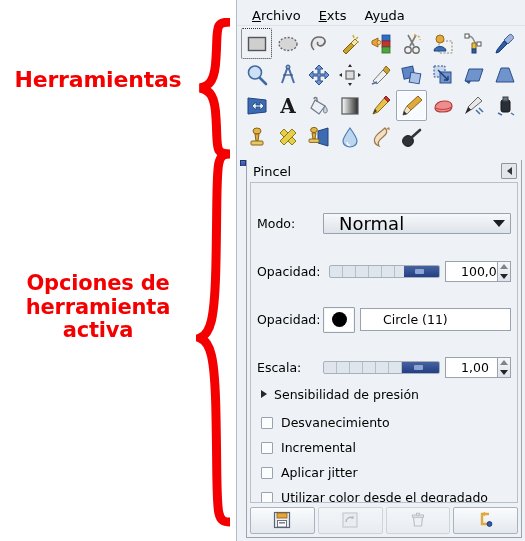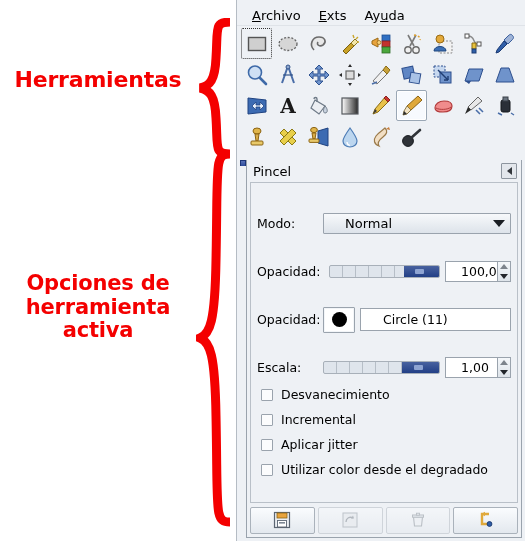--- a/index.html
+++ b/index.html
@@ -104,21 +104,21 @@
   .lbl-modo{width:66px;}
   .lbl-opac{width:72px;}
   .lbl-pinc{width:66px;}
   .lbl-esc{width:66px;}
 
   
   .combo{
     flex:1 1 auto;height:21px;border:1px solid #9aa3ad;
     background:linear-gradient(#f7f9fb,#dde3ea);
     display:flex;align-items:center;justify-content:space-between;
-    padding:0 5px 0 21px;box-sizing:border-box;border-radius:1px;font-size:13px;
+    padding:0 5px 0 15px;box-sizing:border-box;border-radius:1px;font-size:18px;
   }
   .tri-down{
     width:0;height:0;border-left:6px solid transparent;
     border-right:6px solid transparent;border-top:7px solid #1b1f24;
   }
 
   
   .slider{
     flex:1 1 auto;height:13px;margin-right:5px;position:relative;
     border:1px solid #a8b0b9;background:#dfe5ec;box-sizing:border-box;
@@ -526,20 +526,24 @@
           </div>
           <div class="spin">
             <div class="spin-val">1,00</div>
             <div class="spin-btns">
               <span class="sp-up"></span>
               <span class="sp-dn"></span>
             </div>
           </div>
         </div>
 
+        <div class="expander">
+          <span class="exp-tri"></span>
+          <span class="exp-label">Sensibilidad de presión</span>
+        </div>
 
         <div class="check-row">
           <span class="checkbox"></span>
           <span class="check-label">Desvanecimiento</span>
         </div>
         <div class="check-row">
           <span class="checkbox"></span>
           <span class="check-label">Incremental</span>
         </div>
         <div class="check-row">

